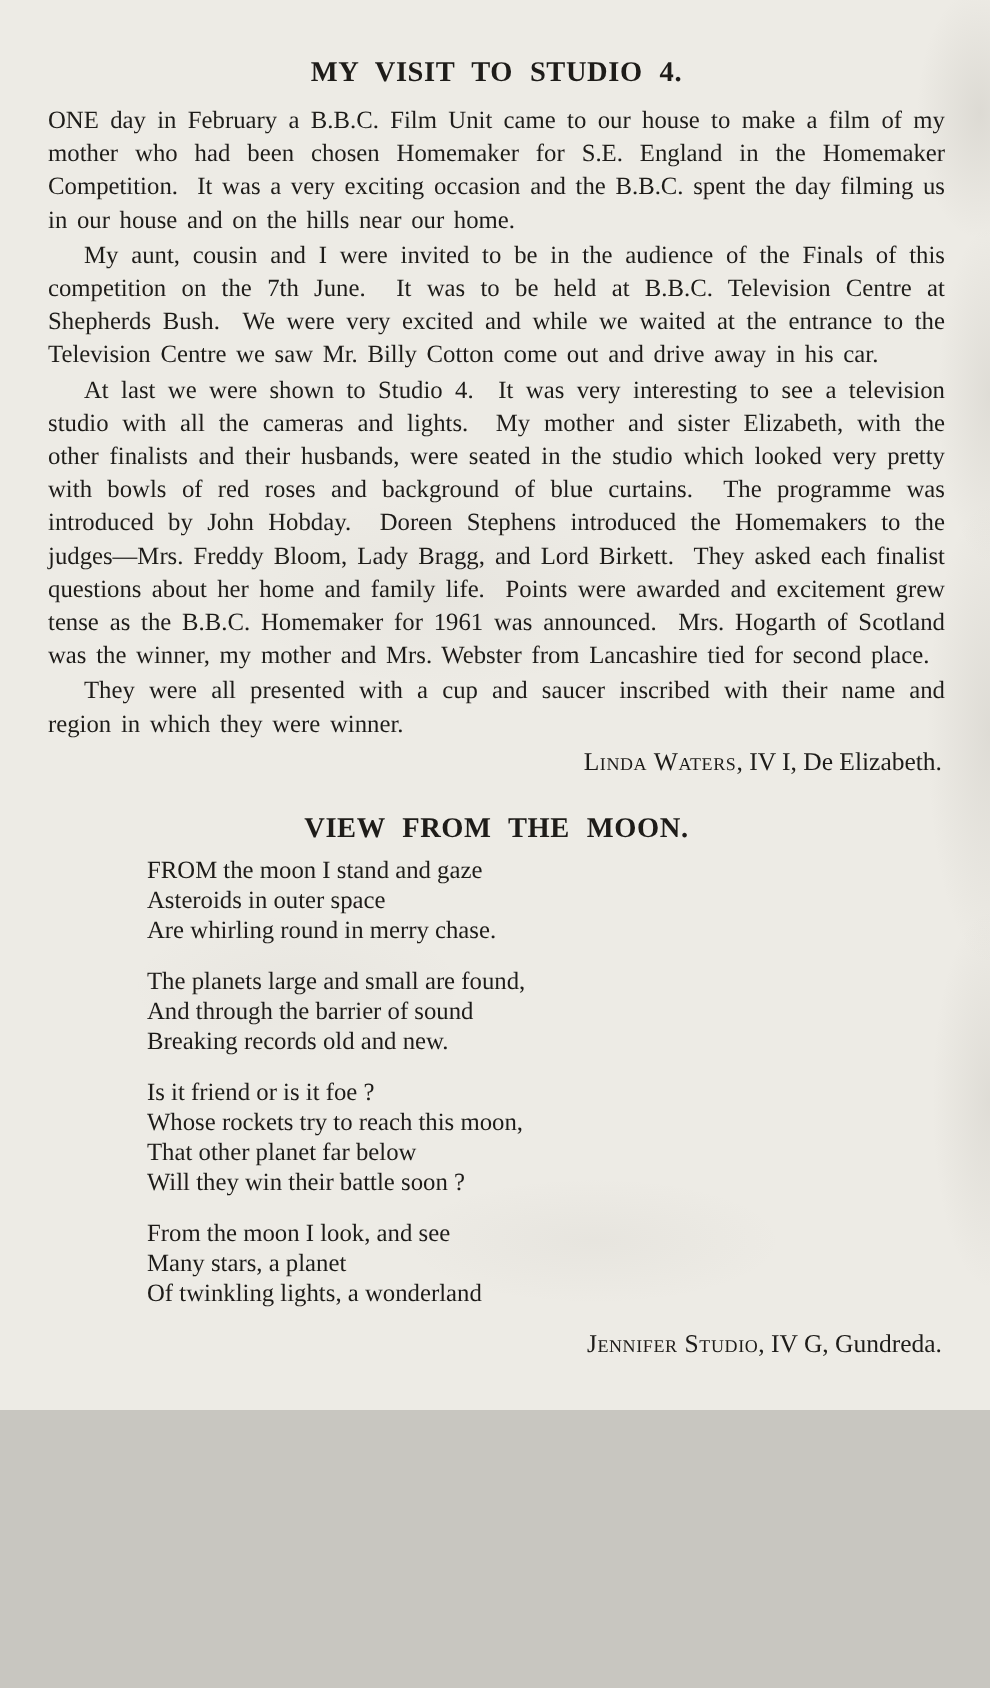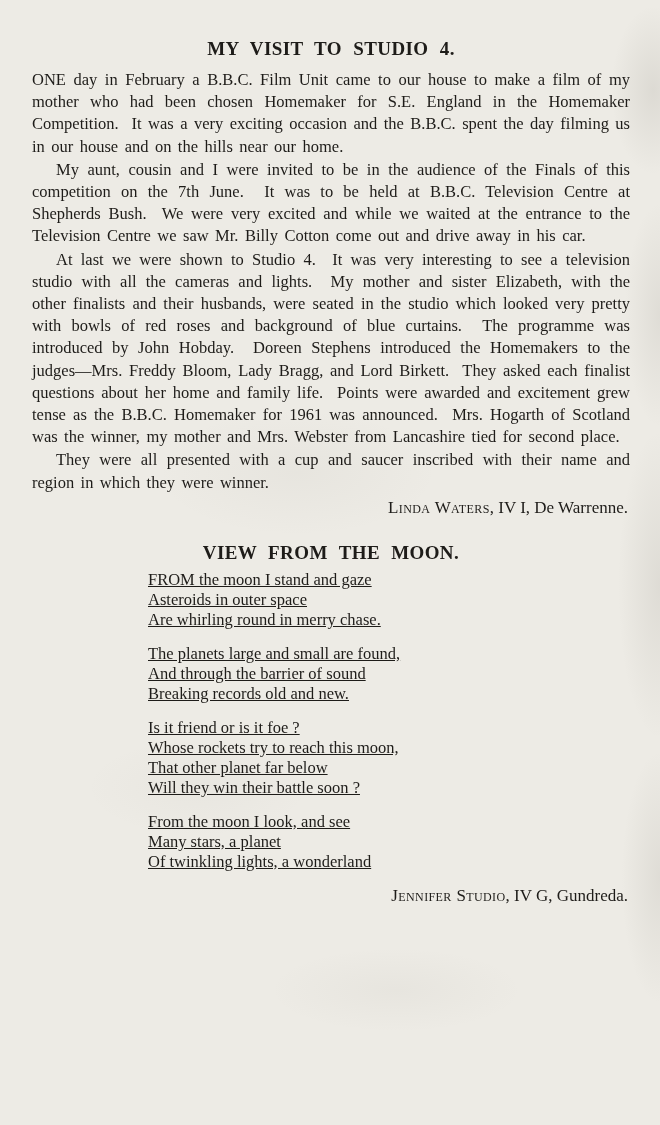--- a/index.html
+++ b/index.html
@@ -3,21 +3,21 @@
 <meta charset="utf-8">
 <style>
   html, body {
     margin: 0;
     padding: 0;
     background: #c8c6c0;
   }
   .page {
     position: relative;
     width: 660px;
-    height: 1125px;
+    height: 940px;
     margin: 0 auto;
     overflow: hidden;
     color: #1e1c19;
     font-family: "Liberation Serif", "DejaVu Serif", serif;
     background:
       radial-gradient(ellipse 60px 120px at 99% 8%, rgba(120,115,105,0.14), transparent 70%),
       radial-gradient(ellipse 50px 160px at 100% 28%, rgba(120,115,105,0.12), transparent 70%),
       radial-gradient(ellipse 60px 220px at 100% 52%, rgba(120,115,105,0.13), transparent 70%),
       radial-gradient(ellipse 55px 180px at 100% 78%, rgba(120,115,105,0.12), transparent 70%),
       radial-gradient(ellipse 200px 90px at 45% 42%, rgba(120,115,105,0.05), transparent 70%),
@@ -57,24 +57,23 @@
     font-variant: small-caps;
     letter-spacing: 0.4px;
   }
   .poem-section {
     margin-top: 24px;
   }
   .poem-title {
     margin-bottom: 6px;
   }
   .poem-body {
-    margin-left: 116px;
+    margin-left: 66px;
     font-size: 16.5px;
     line-height: 20px;
-    text-decoration: underline;
   }
   .stanza {
     margin: 0 0 14px 0;
   }
   .stanza .poem-line {
     display: block;
   }
   .poem-byline {
     margin-top: 2px;
   }
@@ -94,21 +93,21 @@
 
     <h1 class="article-title">MY VISIT TO STUDIO 4.</h1>
 
     <div class="body-text">
       <p>ONE day in February a B.B.C. Film Unit came to our house to make a film of my mother who had been chosen Homemaker for S.E. England in the Homemaker Competition.  It was a very exciting occasion and the B.B.C. spent the day filming us in our house and on the hills near our home.</p>
       <p>My aunt, cousin and I were invited to be in the audience of the Finals of this competition on the 7th June.  It was to be held at B.B.C. Television Centre at Shepherds Bush.  We were very excited and while we waited at the entrance to the Television Centre we saw Mr. Billy Cotton come out and drive away in his car.</p>
       <p>At last we were shown to Studio 4.  It was very interesting to see a television studio with all the cameras and lights.  My mother and sister Elizabeth, with the other finalists and their husbands, were seated in the studio which looked very pretty with bowls of red roses and background of blue curtains.  The programme was introduced by John Hobday.  Doreen Stephens introduced the Homemakers to the judges—Mrs. Freddy Bloom, Lady Bragg, and Lord Birkett.  They asked each finalist questions about her home and family life.  Points were awarded and excitement grew tense as the B.B.C. Homemaker for 1961 was announced.  Mrs. Hogarth of Scotland was the winner, my mother and Mrs. Webster from Lancashire tied for second place.</p>
       <p>They were all presented with a cup and saucer inscribed with their name and region in which they were winner.</p>
     </div>
 
-    <div class="byline"><span class="sc-name">Linda Waters</span><span>, IV I, De Warrenne.</span></div>
+    <div class="byline"><span class="sc-name">Linda Waters</span><span>, IV I, De Elizabeth.</span></div>
 
     <div class="poem-section">
       <h2 class="poem-title">VIEW FROM THE MOON.</h2>
 
       <div class="poem-body">
         <div class="stanza">
           <span class="poem-line">FROM the moon I stand and gaze</span>
           <span class="poem-line">Asteroids in outer space</span>
           <span class="poem-line">Are whirling round in merry chase.</span>
         </div>

